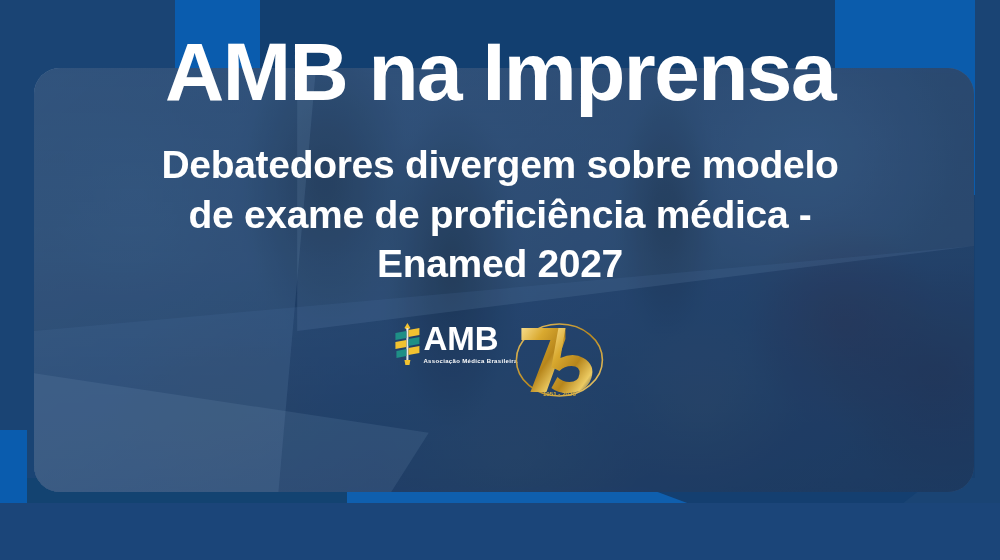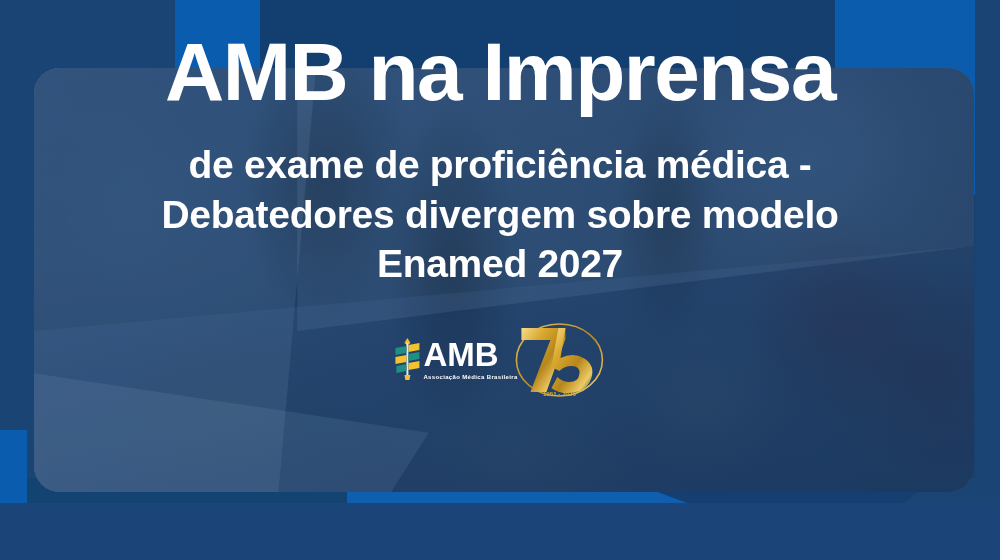--- a/index.html
+++ b/index.html
@@ -161,21 +161,21 @@
   }
 
   
   .logo-wrap {
     position:absolute;
     left:50%; transform:translateX(-50%);
     top:322px;
     display:flex; align-items:center;
     z-index:12;
   }
-  .logo-inner { position:relative; display:flex; align-items:center; }
+  .logo-inner { position:relative; display:flex; align-items:flex-start; }
 
   .caduceus { width:26px; height:44px; display:block; margin-right:3px; margin-bottom:4px; }
 
   .amb-text-grp { display:flex; flex-direction:column; margin-bottom:4px; }
   .amb-word {
     color:#ffffff; font-size:33px; font-weight:bold;
     letter-spacing:0px; line-height:1;
   }
   .amb-sub {
     color:#ffffff; font-size:6px; font-weight:bold;
@@ -215,22 +215,22 @@
     <div class="photo-tint2"></div>
     <div class="facet-a"></div>
     <div class="facet-b"></div>
     <div class="facet-c"></div>
     <div class="facet-d"></div>
   </div>
 
   <div class="content">
     <div class="title">AMB na Imprensa</div>
     <div class="subtitle">
+      <div>Debatedores divergem sobre modelo</div>
       <div>de exame de proficiência médica -</div>
-      <div>Debatedores divergem sobre modelo</div>
       <div>Enamed 2027</div>
     </div>
   </div>
 
   <div class="logo-wrap">
     <div class="logo-inner">
 
       <svg class="caduceus" viewBox="0 0 26 44">
         <path d="M13 1 L16 6 L13 8 L10 6 Z" fill="#f2c230"></path>
         <rect x="12" y="6" width="2" height="34" fill="#e8e8e8"></rect>

